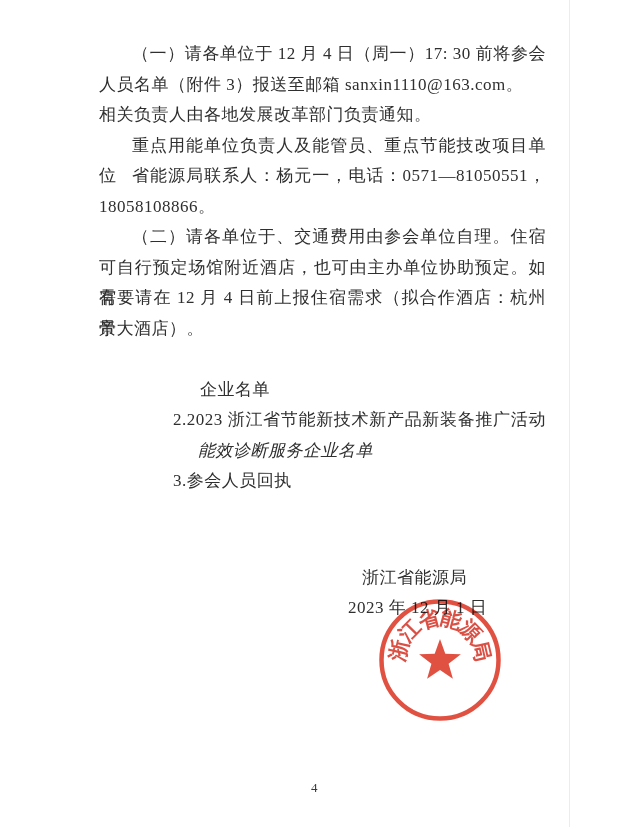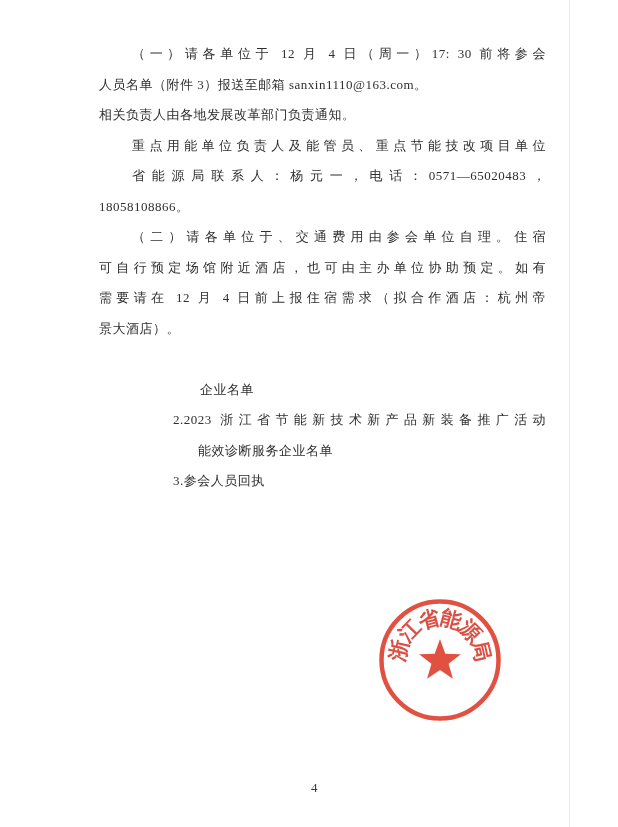--- a/index.html
+++ b/index.html
@@ -1,62 +1,66 @@
 <!DOCTYPE html>
 <html><head>
 <meta charset="utf-8">
 <style>
   html,body{margin:0;padding:0;}
   body{
     width:618px;height:827px;position:relative;background:#ffffff;overflow:hidden;
     font-family:"Liberation Serif","DejaVu Serif",serif;color:#2f2f2f;
   }
   .page-edge{position:absolute;left:569px;top:0;width:1px;height:827px;background:#ececec;}
-  .doc{position:absolute;left:99px;top:39px;width:447px;font-size:13px;letter-spacing:.5px;}
+  .doc{position:absolute;left:99px;top:39px;width:447px;font-size:17px;letter-spacing:.5px;}
   .ln{height:30.5px;line-height:30.5px;white-space:nowrap;overflow:visible;}
   .fill{white-space:normal;text-align:justify;text-align-last:justify;text-justify:inter-character;}
   .ind{text-indent:33px;}
   .pl33{padding-left:33px;}
   .pl74{padding-left:74px;}
-  .pl99{padding-left:99px;}
+  .pl99{padding-left:99px;font-style:italic;}
   .pl101{padding-left:101px;}
   .sigblock{margin-top:5px;}
   .sig-org{padding-left:263px;}
   .sig-date{padding-left:249px;}
   .seal{position:absolute;left:375px;top:595px;width:130px;height:130px;opacity:.88;mix-blend-mode:multiply;}
   .seal svg text{font-family:"Liberation Serif","DejaVu Serif",serif;font-weight:bold;}
   .page-num{position:absolute;left:311px;top:780px;font-size:13px;letter-spacing:0;color:#3a3a3a;}
 </style>
 </head>
 <body>
 
 <div class="page-edge"></div>
 
 <div class="doc">
   <div class="ln ind fill">（一）请各单位于 12 月 4 日（周一）17: 30 前将参会</div>
   <div class="ln">人员名单（附件 3）报送至邮箱 sanxin1110@163.com。</div>
   <div class="ln">相关负责人由各地发展改革部门负责通知。</div>
   <div class="ln ind fill">重点用能单位负责人及能管员、重点节能技改项目单位</div>
-  <div class="ln ind fill">省能源局联系人：杨元一，电话：0571—65020483，</div>
+  <div class="ln ind fill">省能源局联系人：杨元一，电话：0571—81050551，</div>
   <div class="ln">18058108866。</div>
   <div class="ln ind fill">（二）请各单位于、交通费用由参会单位自理。住宿</div>
   <div class="ln fill">可自行预定场馆附近酒店，也可由主办单位协助预定。如有</div>
   <div class="ln fill">需要请在 12 月 4 日前上报住宿需求（拟合作酒店：杭州帝</div>
   <div class="ln">景大酒店）。</div>
 
   <div class="ln"></div>
 
   <div class="ln pl101">企业名单</div>
   <div class="ln pl74 fill"><span>2.</span><span>2023 浙江省节能新技术新产品新装备推广活动</span></div>
   <div class="ln pl99">能效诊断服务企业名单</div>
   <div class="ln pl74"><span>3.</span><span>参会人员回执</span></div>
 
   <div class="ln"></div>
   <div class="ln"></div>
 
+  <div class="sigblock">
+    <div class="ln sig-org">浙江省能源局</div>
+    <div class="ln sig-date">2023 年 12 月 1 日</div>
+  </div>
 </div>
 
 <div class="seal">
   <svg width="130" height="130" viewBox="0 0 130 130">
     <circle cx="65" cy="65" r="58.5" fill="none" stroke="#dd3928" stroke-width="4.5"></circle>
     <polygon points="65,44 70.3,58.7 85.9,59.2 73.6,68.8 77.9,83.8 65,75 52.1,83.8 56.4,68.8 44.1,59.2 59.7,58.7" fill="#dd3928"></polygon>
     <text x="65" y="30" text-anchor="middle" font-size="21" fill="#d6372a" transform="rotate(-77 65 65)">浙</text>
     <text x="65" y="30" text-anchor="middle" font-size="21" fill="#d6372a" transform="rotate(-46 65 65)">江</text>
     <text x="65" y="30" text-anchor="middle" font-size="21" fill="#d6372a" transform="rotate(-15 65 65)">省</text>
     <text x="65" y="30" text-anchor="middle" font-size="21" fill="#d6372a" transform="rotate(15 65 65)">能</text>

